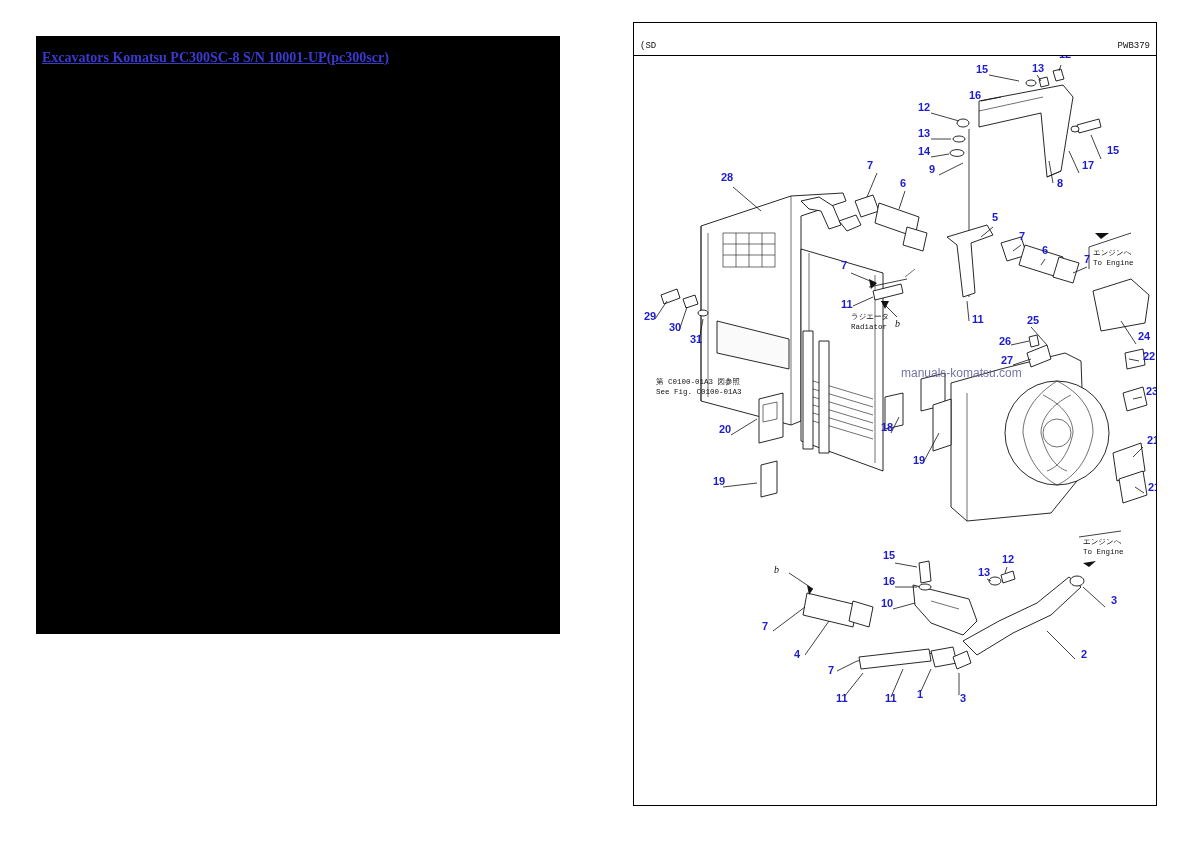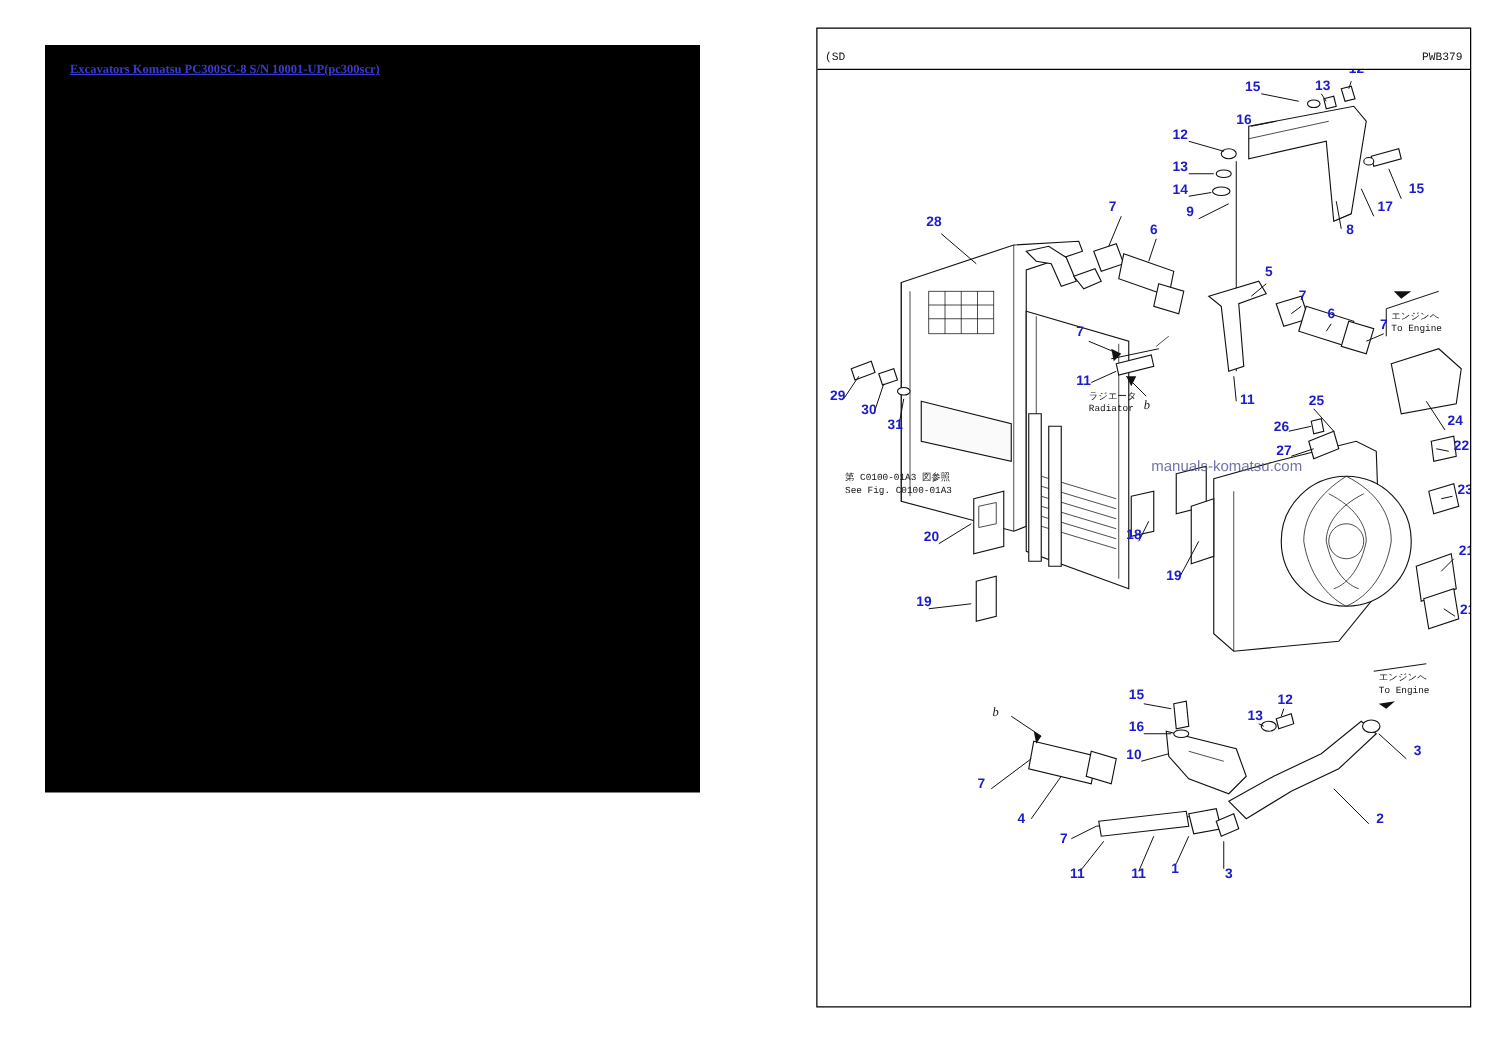--- a/index.html
+++ b/index.html
@@ -1,23 +1,23 @@
 <!DOCTYPE html>
 <html><head>
 <meta charset="utf-8">
 <style>
   html,body{margin:0;padding:0;background:#ffffff;}
   body{width:1190px;height:842px;position:relative;font-family:"Liberation Sans",sans-serif;overflow:hidden;}
 
   
   #left-panel{position:absolute;left:36px;top:36px;width:524px;height:598px;background:#000000;}
-  #left-link{position:absolute;left:56px;top:50px;font-size:10px;color:#3a3ad0;text-decoration:underline;white-space:nowrap;letter-spacing:0px;font-family:"Liberation Serif",serif;font-weight:bold;}
+  #left-link{position:absolute;left:42px;top:50px;font-size:14px;color:#3a3ad0;text-decoration:underline;white-space:nowrap;letter-spacing:0px;font-family:"Liberation Serif",serif;font-weight:bold;}
 
   
-  #page{position:absolute;left:633px;top:22px;width:522px;height:782px;background:#ffffff;border:1px solid #000;margin-left:20px;}
+  #page{position:absolute;left:633px;top:22px;width:522px;height:782px;background:#ffffff;border:1px solid #000;}
   #page-inner{position:absolute;left:0;top:0;width:100%;height:100%;}
   #hdr-line{position:absolute;left:0;top:32px;width:100%;height:1px;background:#000;}
   #hdr-left{position:absolute;left:6px;top:18px;font-size:9px;color:#111;font-family:"Liberation Mono",monospace;}
   #hdr-right{position:absolute;right:6px;top:18px;font-size:9px;color:#111;font-family:"Liberation Mono",monospace;text-align:center;}
 
   #svgwrap{position:absolute;left:0;top:33px;width:522px;height:748px;}
   svg{display:block;}
 
   .num{font-family:"Liberation Sans",sans-serif;font-size:11px;fill:#1c1ccc;font-weight:bold;}
   .jp{font-family:"Liberation Mono",monospace;font-size:7.5px;fill:#111;}

